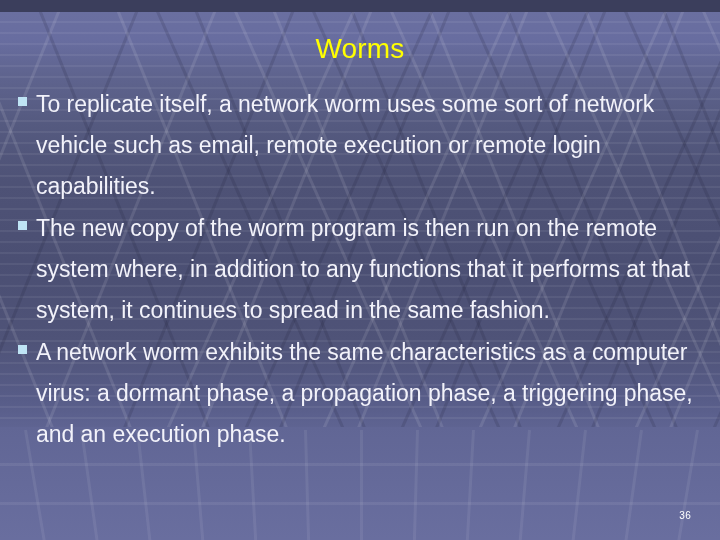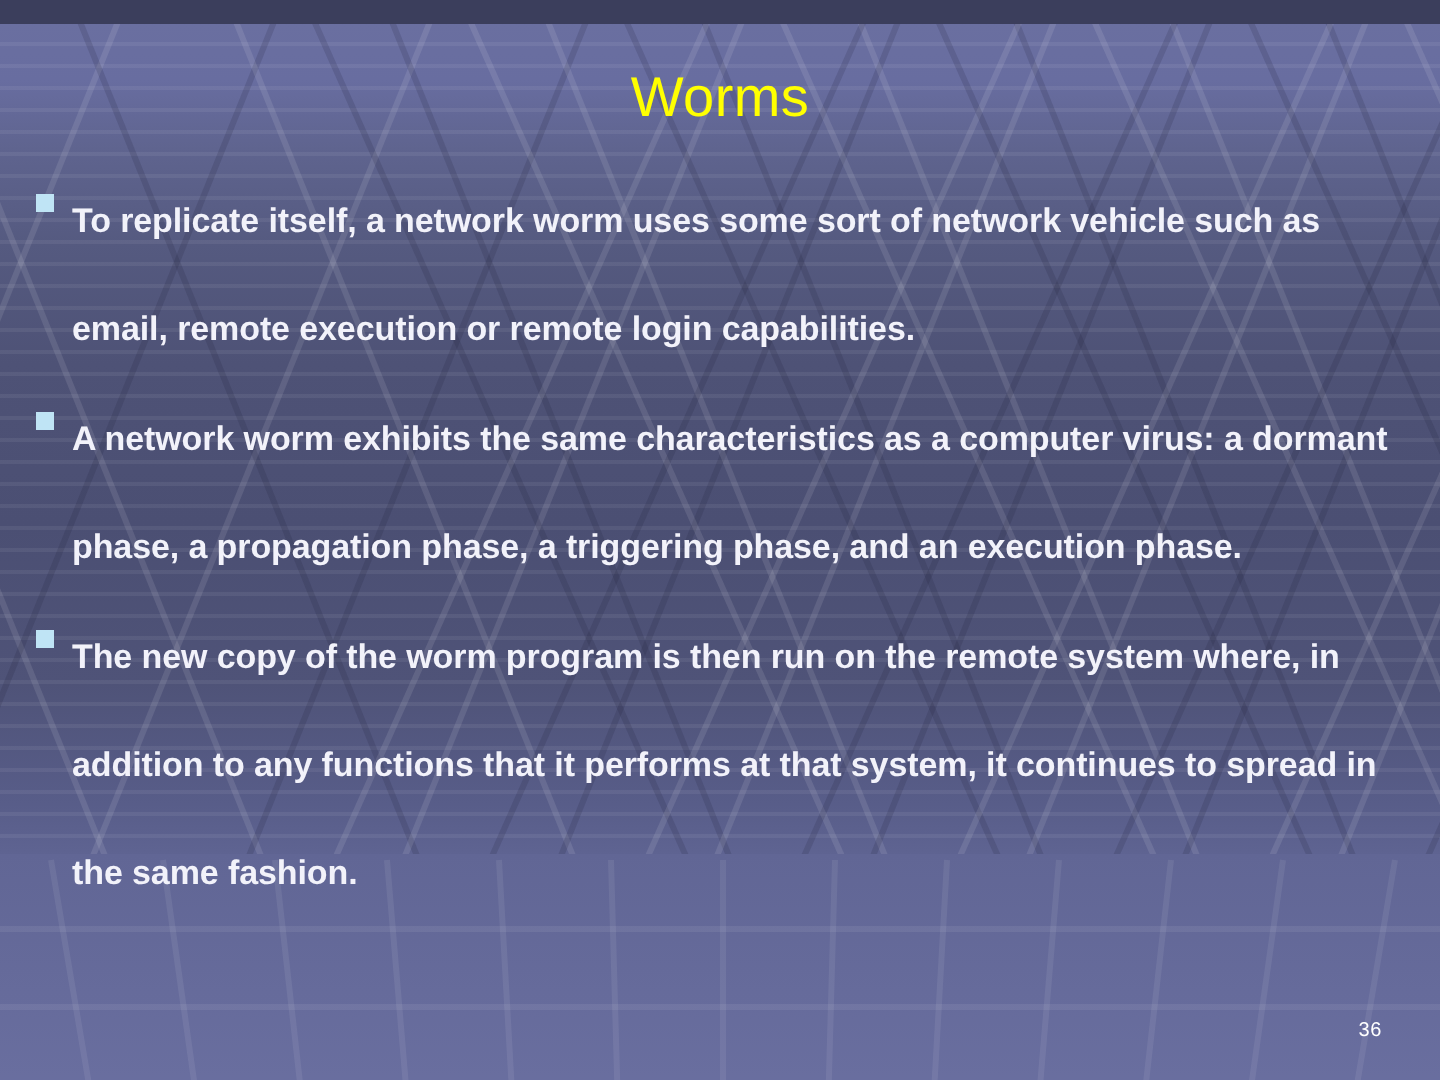--- a/index.html
+++ b/index.html
@@ -125,23 +125,23 @@
     display: block;
     width: 9px;
     height: 9px;
     margin-left: 6px;
     background: #bfe4f5;
   }
 
   .bullet-text {
     flex: 1 1 auto;
     color: #f2f2fa;
-    font-size: 17px;
-    line-height: 54px;
-    font-weight: 700;
+    font-size: 23px;
+    line-height: 41px;
+    font-weight: 400;
     letter-spacing: -0.05px;
     text-rendering: optimizeLegibility;
   }
 
   .page-number {
     position: absolute;
     right: 29px;
     bottom: 30px;
     color: #ffffff;
     font-size: 10px;
@@ -227,27 +227,27 @@
       <span class="bullet-marker">
           <i></i>
         </span>
       <span class="bullet-text">To replicate itself, a network worm uses some sort of network vehicle such as email, remote execution or remote login capabilities.</span>
     </div>
 
     <div class="bullet-item">
       <span class="bullet-marker">
           <i></i>
         </span>
-      <span class="bullet-text">A network worm exhibits the same characteristics as a computer virus: a dormant phase, a propagation phase, a triggering phase, and an execution phase.</span>
+      <span class="bullet-text">The new copy of the worm program is then run on the remote system where, in addition to any functions that it performs at that system, it continues to spread in the same fashion.</span>
     </div>
 
     <div class="bullet-item">
       <span class="bullet-marker">
           <i></i>
         </span>
-      <span class="bullet-text">The new copy of the worm program is then run on the remote system where, in addition to any functions that it performs at that system, it continues to spread in the same fashion.</span>
+      <span class="bullet-text">A network worm exhibits the same characteristics as a computer virus: a dormant phase, a propagation phase, a triggering phase, and an execution phase.</span>
     </div>
 
   </div>
 
   <div class="page-number">36</div>
 
 </div>
 
 </body></html>

